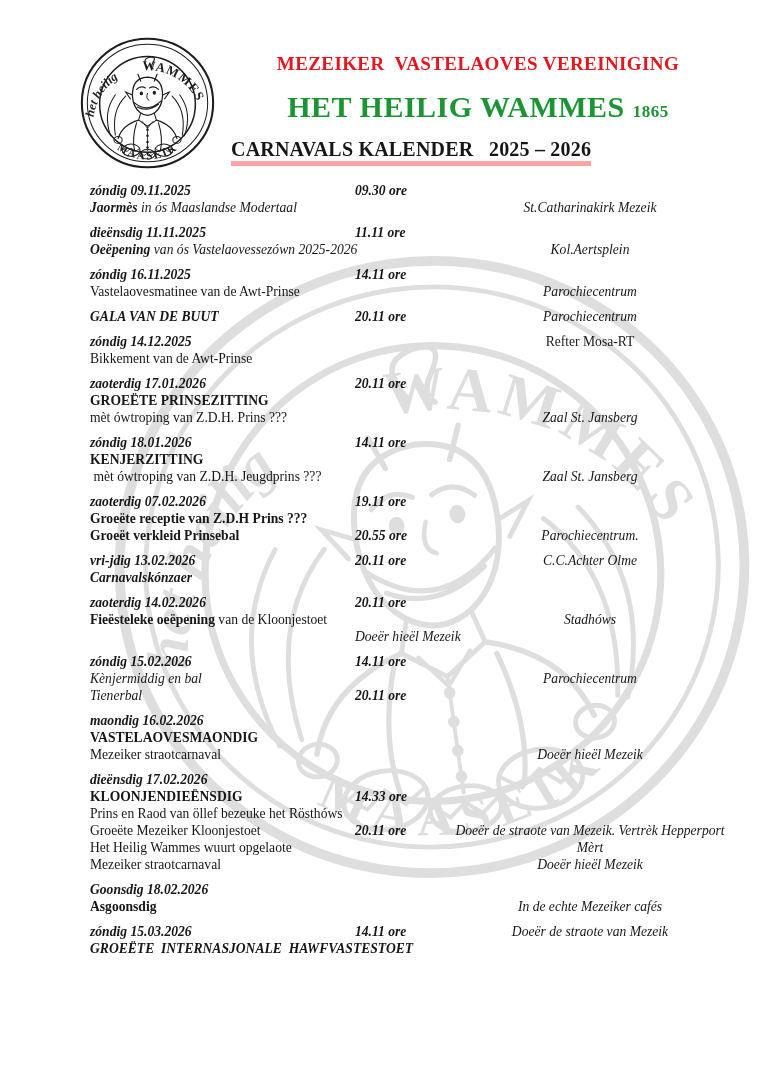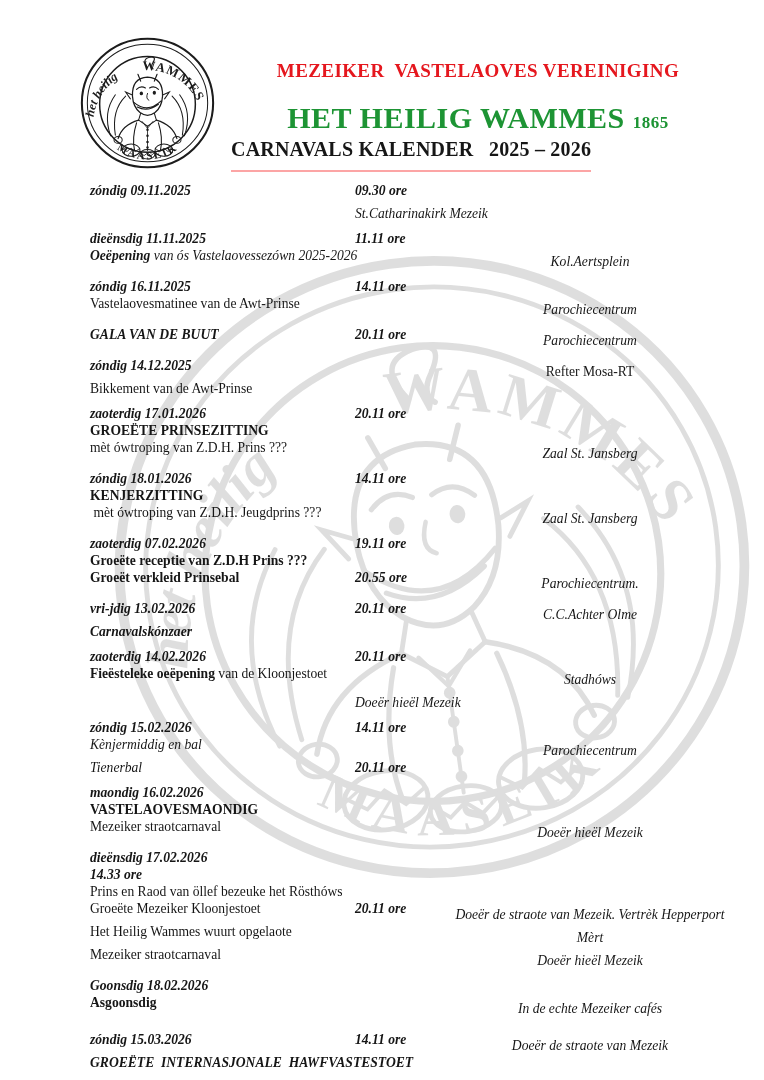--- a/index.html
+++ b/index.html
@@ -2,41 +2,41 @@
 <html><head>
 <meta charset="utf-8">
 <style>
   html,body{margin:0;padding:0;background:#ffffff;}
   .page{
     position:relative;width:764px;height:1080px;background:#ffffff;overflow:hidden;
     font-family:"Liberation Serif", serif;color:#161616;
   }
   
   .logo{position:absolute;left:79px;top:36px;width:137px;height:134px;}
-  .org{position:absolute;left:222px;top:59px;width:512px;text-align:center;}
+  .org{position:absolute;left:222px;top:52px;width:512px;text-align:center;}
   .org-red{font-weight:bold;font-size:19px;line-height:23px;white-space:pre;letter-spacing:.4px;}
-  .org-green{font-weight:bold;font-size:30px;line-height:36px;margin-top:18px;white-space:pre;letter-spacing:.5px;}
+  .org-green{font-weight:bold;font-size:30px;line-height:44px;margin-top:10px;white-space:pre;letter-spacing:.5px;}
   .org-year{font-size:17px;font-weight:bold;}
   .title-wrap{position:absolute;left:231px;top:137px;}
   .doc-title{
     font-weight:bold;font-size:20px;line-height:24px;white-space:pre;
-    border-bottom:2px solid #fca5a5;padding-bottom:10px;letter-spacing:.2px;
+    border-bottom:5px solid #fca5a5;padding-bottom:1px;letter-spacing:.2px;
   }
   
   .watermark{
     position:absolute;left:106px;top:248px;width:652px;height:638px;
     opacity:.14;transform:rotate(-8deg);pointer-events:none;
   }
   
   #events{position:absolute;left:90px;top:182px;width:660px;font-size:13.6px;line-height:17px;}
   .block{margin-bottom:8px;}
   .row{display:grid;grid-template-columns:265px 85px 300px;}
   .c{white-space:pre;}
   .c-time{font-weight:bold;font-style:italic;}
-  .c-loc{text-align:center;margin-top:6px;}
+  .c-loc{text-align:center;}
   .seg-b{font-weight:bold;}
   .seg-i{font-style:italic;}
   .seg-bi{font-weight:bold;font-style:italic;margin-top:46px;}
   .seg-r{font-weight:normal;font-style:normal;text-align:center;}
 </style>
 </head>
 <body>
 
 <div class="page">
 
@@ -113,20 +113,21 @@
   </div>
 
   <div id="events">
       <div class="block">
         <div class="row">
           <div class="c c-left"><span class="seg-bi">zóndig 09.11.2025</span></div>
           <div class="c c-time">09.30 ore</div>
           <div class="c c-loc"></div>
         </div>
         <div class="row">
+          <div class="c c-left"><span class="seg-bi">Jaormès</span><span class="seg-i"> in ós Maaslandse Modertaal</span></div>
           <div class="c c-time"></div>
           <div class="c c-loc"><span class="seg-i">St.Catharinakirk Mezeik</span></div>
         </div>
       </div>
       <div class="block">
         <div class="row">
           <div class="c c-left"><span class="seg-bi">dieënsdig 11.11.2025</span></div>
           <div class="c c-time">11.11 ore</div>
           <div class="c c-loc"></div>
         </div>
@@ -280,20 +281,21 @@
           <div class="c c-loc"><span class="seg-i">Doeër hieël Mezeik</span></div>
         </div>
       </div>
       <div class="block">
         <div class="row">
           <div class="c c-left"><span class="seg-bi">dieënsdig 17.02.2026</span></div>
           <div class="c c-time"></div>
           <div class="c c-loc"></div>
         </div>
         <div class="row">
+          <div class="c c-left"><span class="seg-b">KLOONJENDIEËNSDIG</span></div>
           <div class="c c-time">14.33 ore</div>
           <div class="c c-loc"></div>
         </div>
         <div class="row">
           <div class="c c-left"><span class="seg-r">Prins en Raod van öllef bezeuke het Rösthóws</span></div>
           <div class="c c-time"></div>
           <div class="c c-loc"></div>
         </div>
         <div class="row">
           <div class="c c-left"><span class="seg-r">Groeëte Mezeiker Kloonjestoet</span></div>

